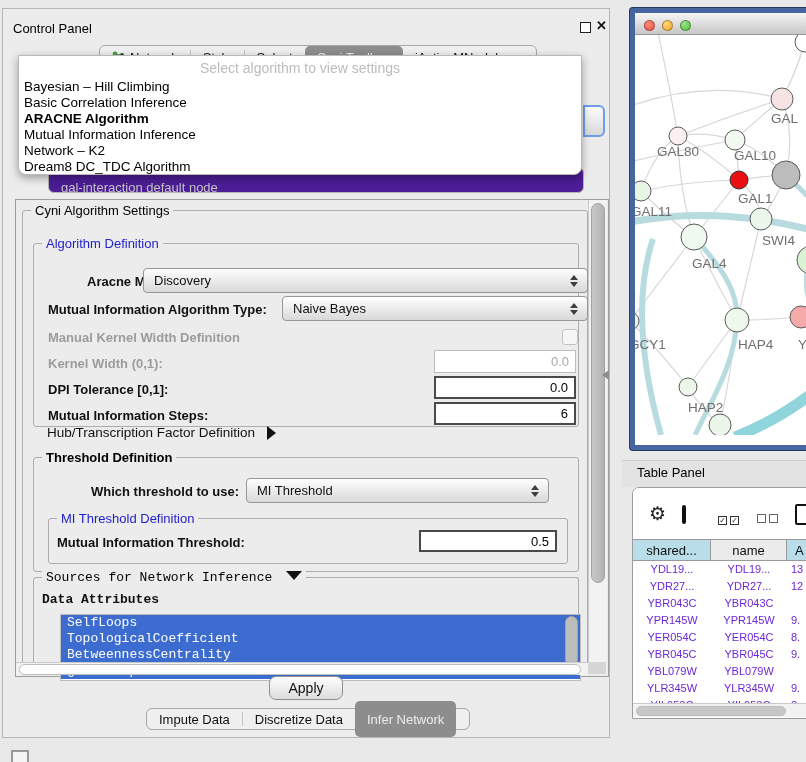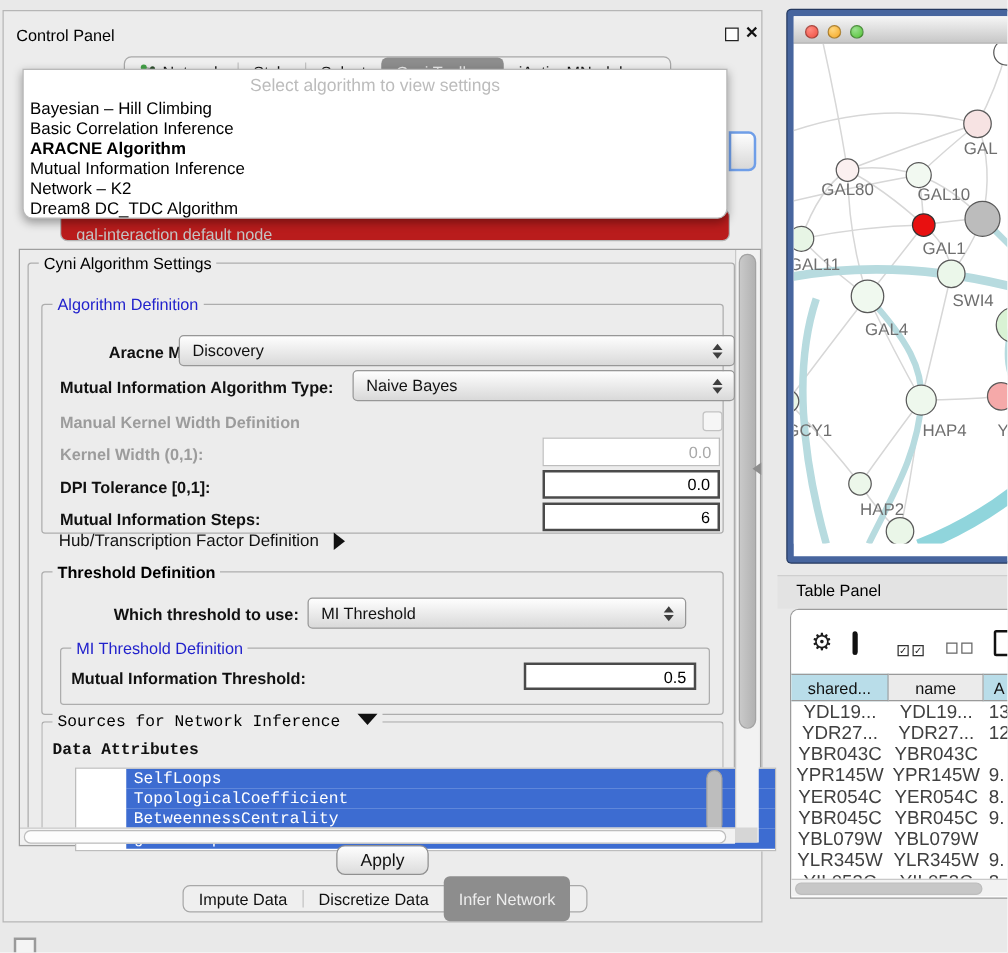--- a/index.html
+++ b/index.html
@@ -24,42 +24,42 @@
   .lbl-b{font-weight:bold;}
   .lbl-dis{color:#9c9c9c;font-weight:bold;}
   .combo{position:absolute;background:linear-gradient(#fefefe,#d9d9d9);border:1px solid #979797;border-radius:4px;display:flex;align-items:center;padding-left:10px;font-size:13px;color:#111;}
   .spin{position:absolute;right:9px;top:50%;transform:translateY(-50%);display:flex;flex-direction:column;gap:2px;}
   .tri-up{width:0;height:0;border-left:4px solid transparent;border-right:4px solid transparent;border-bottom:5px solid #3e3e3e;}
   .tri-dn{width:0;height:0;border-left:4px solid transparent;border-right:4px solid transparent;border-top:5px solid #3e3e3e;}
   .field{position:absolute;background:#fff;font-size:13px;text-align:right;padding:0 6px;box-sizing:border-box;font-family:"Liberation Sans",sans-serif;}
   .field-en{border:2px solid #4a4a4a;color:#000;}
   .field-dis{border:1px solid #bdbdbd;color:#a8a8a8;}
   .chk{position:absolute;width:14px;height:14px;border:1px solid #c2c2c2;border-radius:3px;background:#f6f6f6;}
-  .listbox{position:absolute;background:#fff;border:1px solid #bdbdbd;padding-left:40px;}
+  .listbox{position:absolute;background:#fff;border:1px solid #bdbdbd;}
   .listitem{height:16px;line-height:16px;background:#3d6cd1;color:#fff;padding-left:6px;font-size:13px;white-space:nowrap;overflow:hidden;}
   .vsb-track{position:absolute;background:#f2f2f2;border-left:1px solid #c9c9c9;}
   .vsb-thumb{position:absolute;background:linear-gradient(90deg,#c9c9c9,#b2b2b2);border-radius:7px;border:1px solid #a3a3a3;}
   .hsb-track{position:absolute;background:#f2f2f2;border-top:1px solid #c9c9c9;}
   .hsb-thumb{position:absolute;background:#fdfdfd;border:1px solid #bdbdbd;border-radius:6px;}
   .btn{position:absolute;background:linear-gradient(#fefefe,#dcdcdc);border:1px solid #8f8f8f;border-radius:7px;display:flex;align-items:center;justify-content:center;font-size:14px;color:#111;}
   
   .popup{left:18px;top:55px;width:562px;height:118px;background:#fff;border:1px solid #b9b9b9;border-radius:0 0 8px 8px;box-shadow:0 3px 8px rgba(0,0,0,.35);z-index:50;}
   .popup-head{position:absolute;top:4px;left:0;width:100%;text-align:center;color:#bcbcbc;font-size:14px;}
   .popup-item{position:absolute;left:5px;font-size:13.5px;color:#000;white-space:nowrap;}
   
   .netwin{left:630px;top:8px;width:200px;height:432px;border:5px solid #47659e;box-shadow:0 0 0 1px #24395f;background:#fff;border-radius:3px;}
   .net-titlebar{position:absolute;left:0;top:0;width:100%;height:21px;background:linear-gradient(#f6f6f6,#c7c7c7);border-bottom:1px solid #979797;}
   .macbtn{position:absolute;top:7px;width:11px;height:11px;border-radius:50%;border:1px solid rgba(0,0,0,.3);box-sizing:border-box;}
   .net-content{position:absolute;left:0;top:22px;width:100%;height:400px;overflow:hidden;background:#fff;}
   
   .tp-bar{left:622px;top:460px;width:184px;height:26px;background:#e3e3e3;border-top:1px solid #cfcfcf;}
   .tp-title{left:637px;top:465px;font-size:13px;color:#000;}
   .twin{left:632px;top:487px;width:180px;height:230px;background:#fff;border:1px solid #9c9c9c;border-radius:7px 0 0 0;overflow:hidden;}
   .th-cell{position:absolute;top:0;height:22px;line-height:22px;text-align:center;font-size:13px;border-right:1px solid #9a9a9a;box-sizing:border-box;border-top:1px solid #9a9a9a;border-bottom:1px solid #9a9a9a;}
-  .trow-cell{position:absolute;font-size:15px;height:17px;line-height:17px;text-align:center;white-space:nowrap;overflow:hidden;color:#404040;}
+  .trow-cell{position:absolute;font-size:11px;height:17px;line-height:17px;text-align:center;white-space:nowrap;overflow:hidden;color:#6d28d9;}
   .gear{font-size:19px;color:#1d1d1d;}
   .colico{width:15px;height:15px;border:2px solid #111;border-radius:2px;position:relative;}
   .colico:after{content:"";position:absolute;left:50%;top:0;width:2px;height:100%;background:#111;}
   .minibox{width:9px;height:9px;border:1.5px solid #333;display:inline-block;box-sizing:border-box;font-size:8px;line-height:7px;text-align:center;color:#222;background:#fff;}
   .docico{width:13px;height:17px;border:2px solid #111;border-radius:2px;background:#fff;}
 </style>
 </head>
 <body>
 
 <div id="root">
@@ -93,21 +93,21 @@
       <div class="tab sel">
           <span>Cyni Toolbox</span>
         </div>
       <div class="tab">
           <span>jActiveMNodules</span>
         </div>
     </div>
 
     <div class="abs" style="left:580px;top:96px;width:22px;height:32px;border:2px solid #6f9ee8;border-radius:0 6px 6px 0;background:linear-gradient(#fdfdfd,#d8d8d8);box-sizing:border-box;"></div>
 
-    <div class="abs" style="left:45px;top:158px;width:536px;height:26px;border:1px solid #b5b5b5;border-radius:6px;background:#b91c1c;color:#c4c4c4;font-size:13px;line-height:40px;padding-left:12px;box-sizing:border-box;overflow:hidden;">
+    <div class="abs" style="left:45px;top:158px;width:536px;height:26px;border:1px solid #b5b5b5;border-radius:6px;background:#4c1d95;color:#c4c4c4;font-size:13px;line-height:40px;padding-left:12px;box-sizing:border-box;overflow:hidden;">
       <span>gal-interaction default node</span>
     </div>
 
     <div class="abs sunken">
 
       <div class="grp" style="left:6px;top:10px;width:564px;height:458px;">
         <div class="grp-title" style="color:#000;">Cyni Algorithm Settings</div>
 
         <div class="grp" style="left:10px;top:32px;width:544px;height:182px;">
           <div class="grp-title" style="color:#2222cc;">Algorithm Definition</div>

